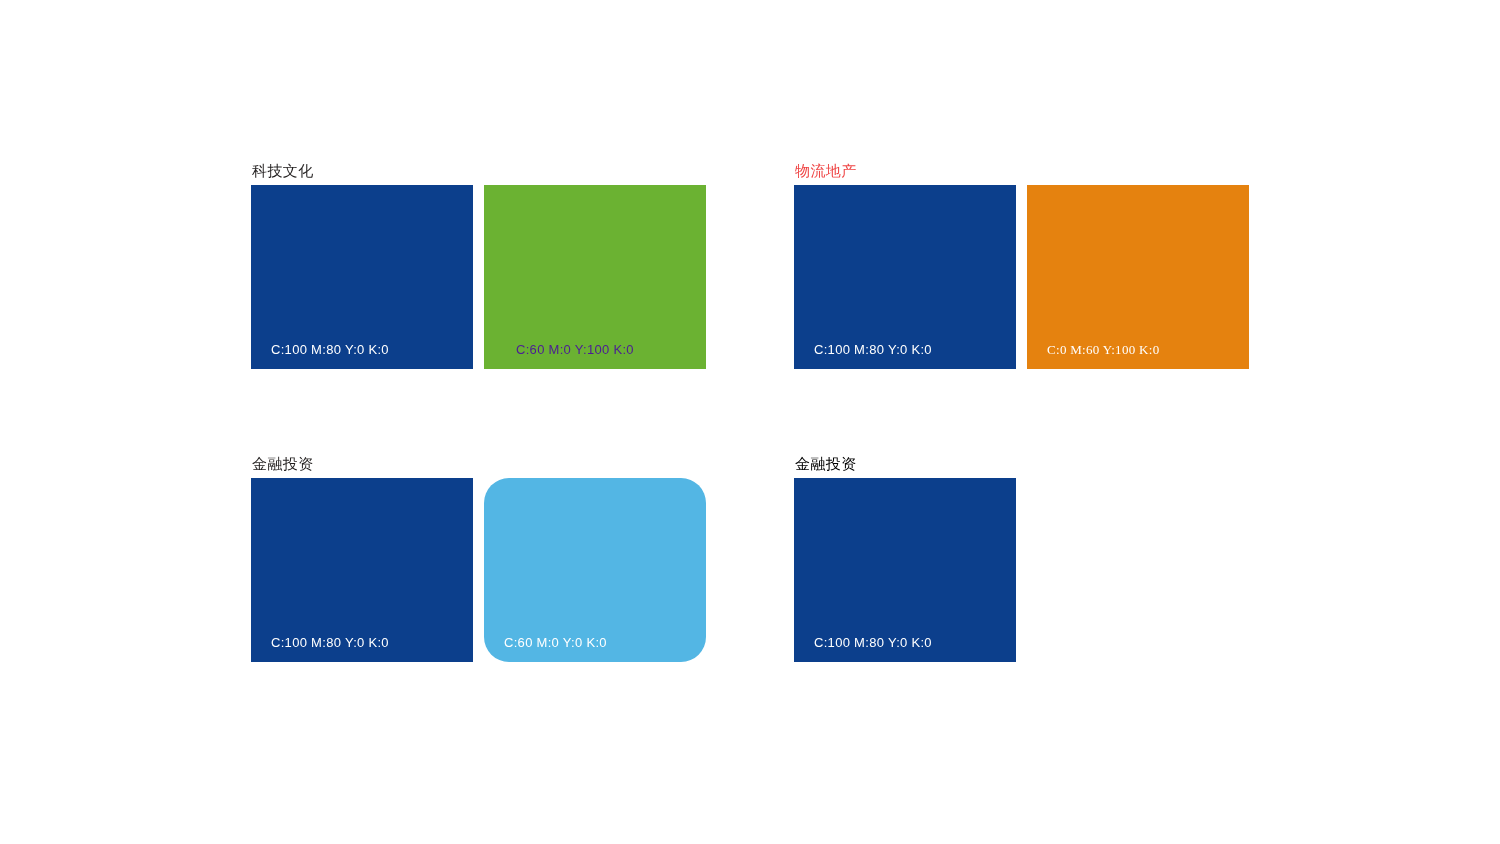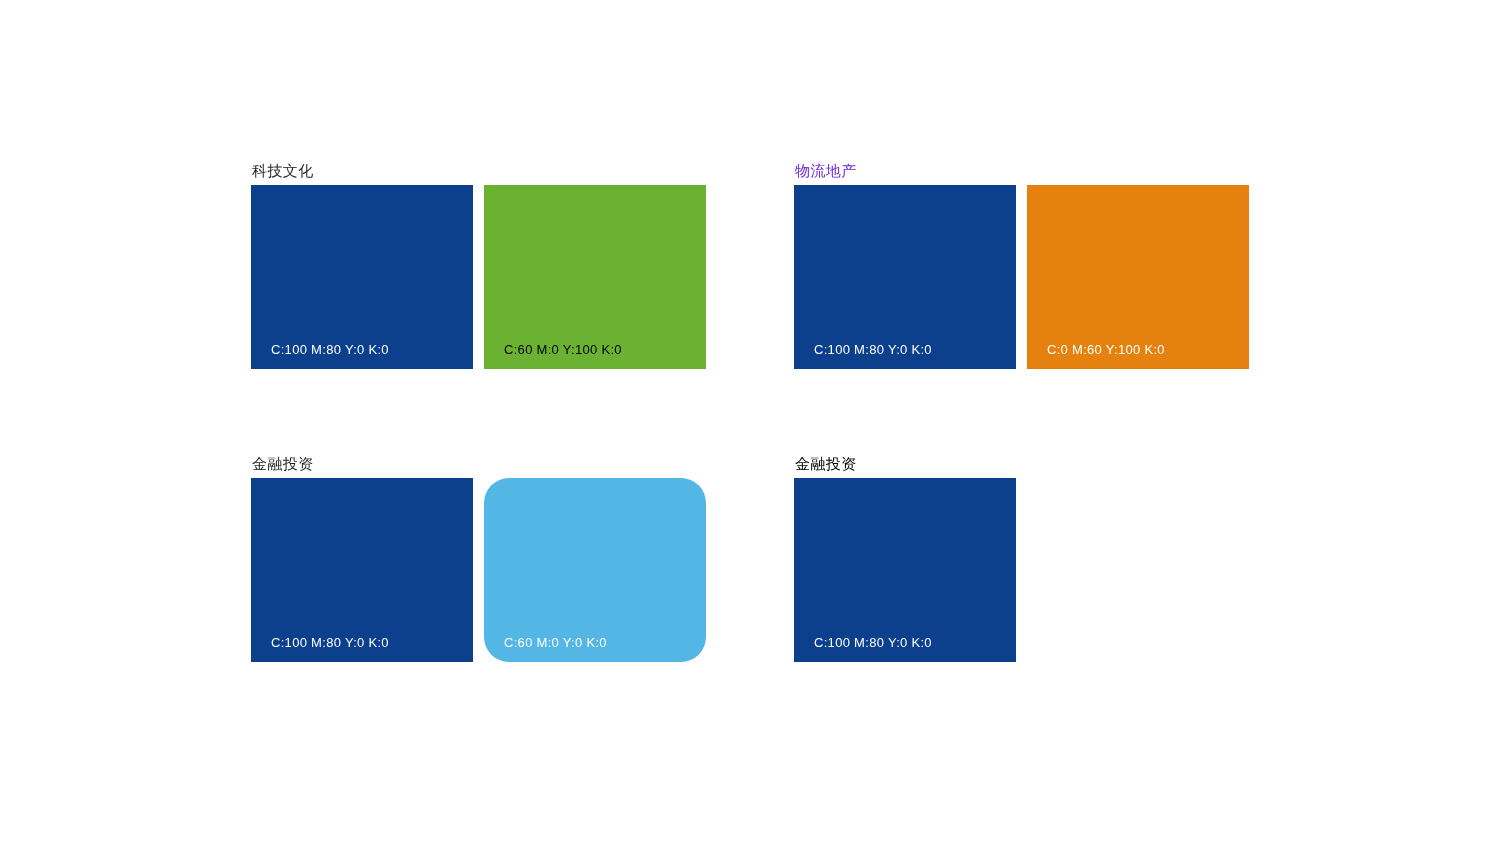--- a/index.html
+++ b/index.html
@@ -67,32 +67,32 @@
 
 <div class="palette-board">
 
   <div class="group" id="group-0">
     <div class="group-title" style="color: rgb(34, 31, 31);">科技文化</div>
     <div class="swatch-row">
       <div class="swatch" style="background-color: rgb(12, 63, 140);">
         <span class="swatch-cmyk" style="color: rgb(255, 255, 255);">C:100  M:80  Y:0  K:0</span>
       </div>
       <div class="swatch" style="background-color: rgb(107, 178, 50);">
-        <span class="swatch-cmyk" style="color: #000000;">C:60  M:0  Y:100  K:0</span>
+        <span class="swatch-cmyk" style="color: #4c1d95; margin-left: 12px;">C:60  M:0  Y:100  K:0</span>
       </div>
     </div>
   </div>
 
   <div class="group" id="group-1">
-    <div class="group-title" style="color: #6d28d9;">物流地产</div>
+    <div class="group-title" style="color: #ef4444;">物流地产</div>
     <div class="swatch-row">
       <div class="swatch" style="background-color: rgb(12, 63, 140);">
         <span class="swatch-cmyk" style="color: rgb(255, 255, 255);">C:100  M:80  Y:0  K:0</span>
       </div>
-      <div class="swatch" style="background-color: rgb(229, 130, 15);">
+      <div class="swatch" style="background-color: rgb(229, 130, 15); font-family: Liberation Serif, serif;">
         <span class="swatch-cmyk" style="color: rgb(255, 255, 255);">C:0  M:60  Y:100  K:0</span>
       </div>
     </div>
   </div>
 
   <div class="group" id="group-2">
     <div class="group-title" style="color: rgb(34, 31, 31);">金融投资</div>
     <div class="swatch-row">
       <div class="swatch" style="background-color: rgb(12, 63, 140);">
         <span class="swatch-cmyk" style="color: rgb(255, 255, 255);">C:100  M:80  Y:0  K:0</span>

